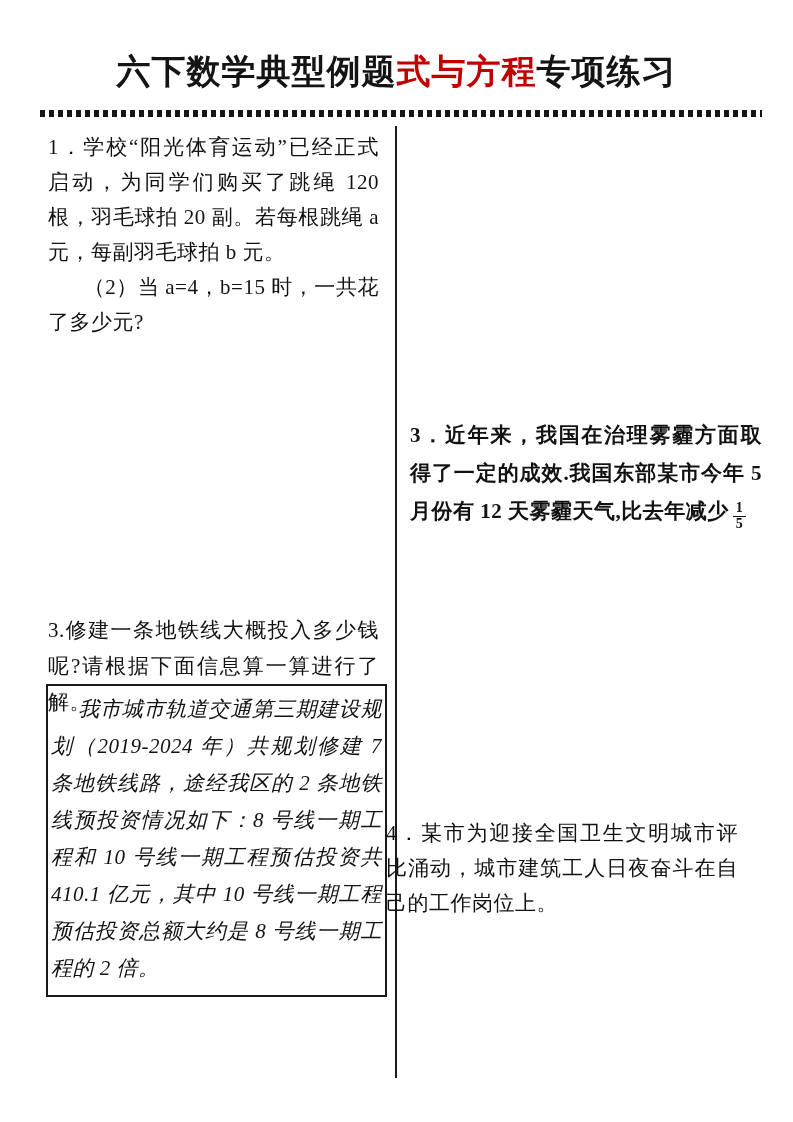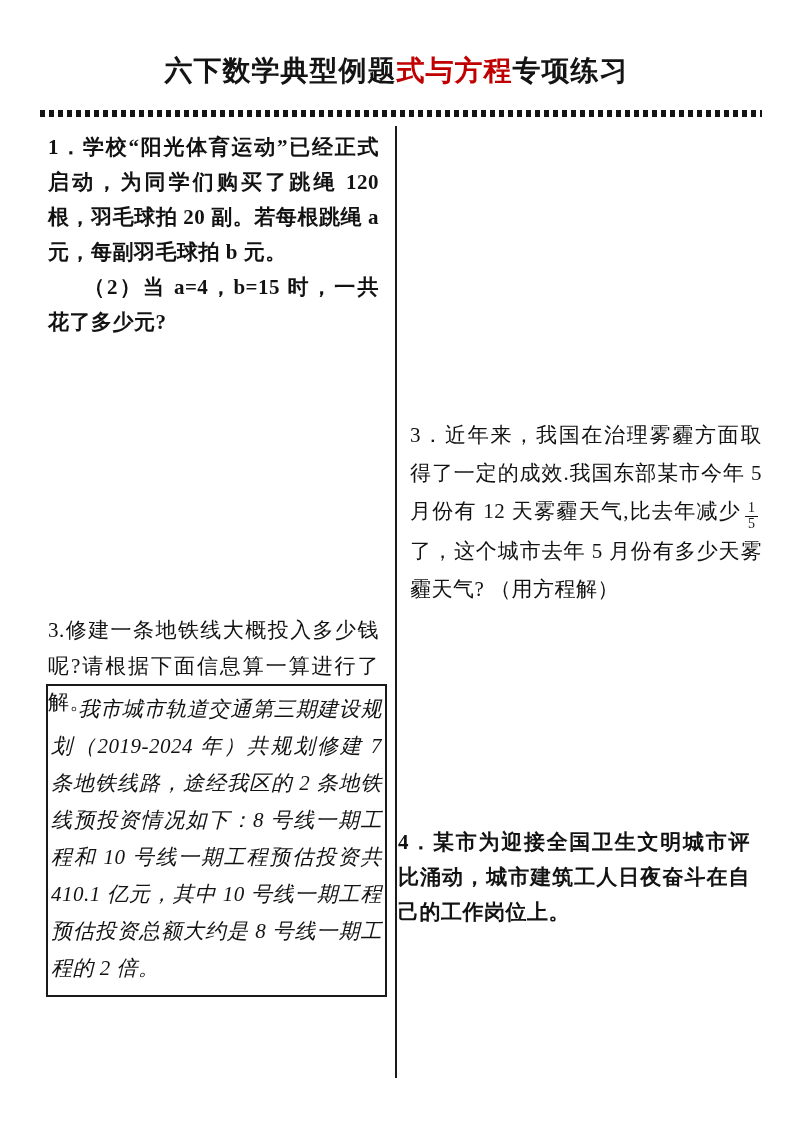--- a/index.html
+++ b/index.html
@@ -10,21 +10,21 @@
     margin:0 auto;
     overflow:hidden;
     font-family:"Liberation Serif","DejaVu Serif",serif;
     color:#121212;
   }
   .title{
     position:absolute;top:44px;left:0;width:793px;
     text-align:center;
     font-family:"Liberation Sans","DejaVu Sans",sans-serif;
     font-weight:bold;
-    font-size:28px;line-height:54px;
+    font-size:34px;line-height:54px;
     letter-spacing:1px;
     color:#141414;
     white-space:nowrap;
   }
   .title .red{color:#c00000;}
   .dotted-rule{
     position:absolute;top:110px;left:40px;width:722px;height:7px;
     background-image:repeating-linear-gradient(to right,#141414 0px,#141414 5px,transparent 5px,transparent 9px);
   }
   .col-divider{
@@ -32,33 +32,33 @@
     background:#1a1a1a;
   }
   .block{position:absolute;}
   .para{
     margin:0;
     font-size:21px;
     text-align:justify;
     text-justify:inter-character;
     letter-spacing:0.5px;
   }
-  .lh35 .para{line-height:35px;font-weight:bold;}
+  .lh35 .para{line-height:35px;}
   .lh36 .para{line-height:36px;}
   .lh37 .para{line-height:37px;}
-  .lh38 .para{line-height:38px;}
+  .lh38 .para{line-height:38px;font-weight:bold;}
   .indent17{text-indent:1.7em;}
   .indent13{text-indent:1.3em;}
   .indent10{text-indent:1.0em;}
   .blk-p1{top:130px;left:48px;width:331px;}
   .blk-p2{top:612px;left:48px;width:331px;}
   .blk-box{top:684px;left:46px;width:341px;}
   .blk-p2q{top:958px;left:48px;width:331px;}
   .blk-p3{top:416px;left:410px;width:352px;}
-  .blk-p4{top:816px;left:398px;width:352px;margin-top:9px;}
+  .blk-p4{top:816px;left:386px;width:352px;}
   .info-box{
     box-sizing:border-box;
     border:2px solid #1a1a1a;
     padding:5px 3px 8px 3px;
     margin:0;
     font-style:italic;
   }
   .frac{
     display:inline-block;
     vertical-align:-10px;
@@ -94,20 +94,20 @@
   </section>
 
   <section class="block blk-box lh37">
     <div class="info-box">
       <p class="para indent13">我市城市轨道交通第三期建设规划（2019-2024 年）共规划修建 7 条地铁线路，途经我区的 2 条地铁线预投资情况如下：8 号线一期工程和 10 号线一期工程预估投资共 410.1 亿元，其中 10 号线一期工程预估投资总额大约是 8 号线一期工程的 2 倍。</p>
     </div>
   </section>
 
 
   <section class="block blk-p3 lh38">
-    <p class="para"><span>3．近年来，我国在治理雾霾方面取得了一定的成效.我国东部某市今年 5 月份有 12 天雾霾天气,比去年减少</span><span class="frac"><span class="num">1</span><span class="den">5</span></span><span>了，这个城市去年 5 月份有多少天雾霾天气? （用方程解）</span></p>
+    <p class="para"><span>3．近年来，我国在治理雾霾方面取得了一定的成效.我国东部某市今年 5 月份有 12 天雾霾天气,比去年减少</span><span class="frac"><span class="num">1</span><span class="den">5</span></span></p>
   </section>
 
   <section class="block blk-p4 lh35">
     <p class="para">4．某市为迎接全国卫生文明城市评比涌动，城市建筑工人日夜奋斗在自己的工作岗位上。</p>
   </section>
 
 </div>
 
 </body></html>

